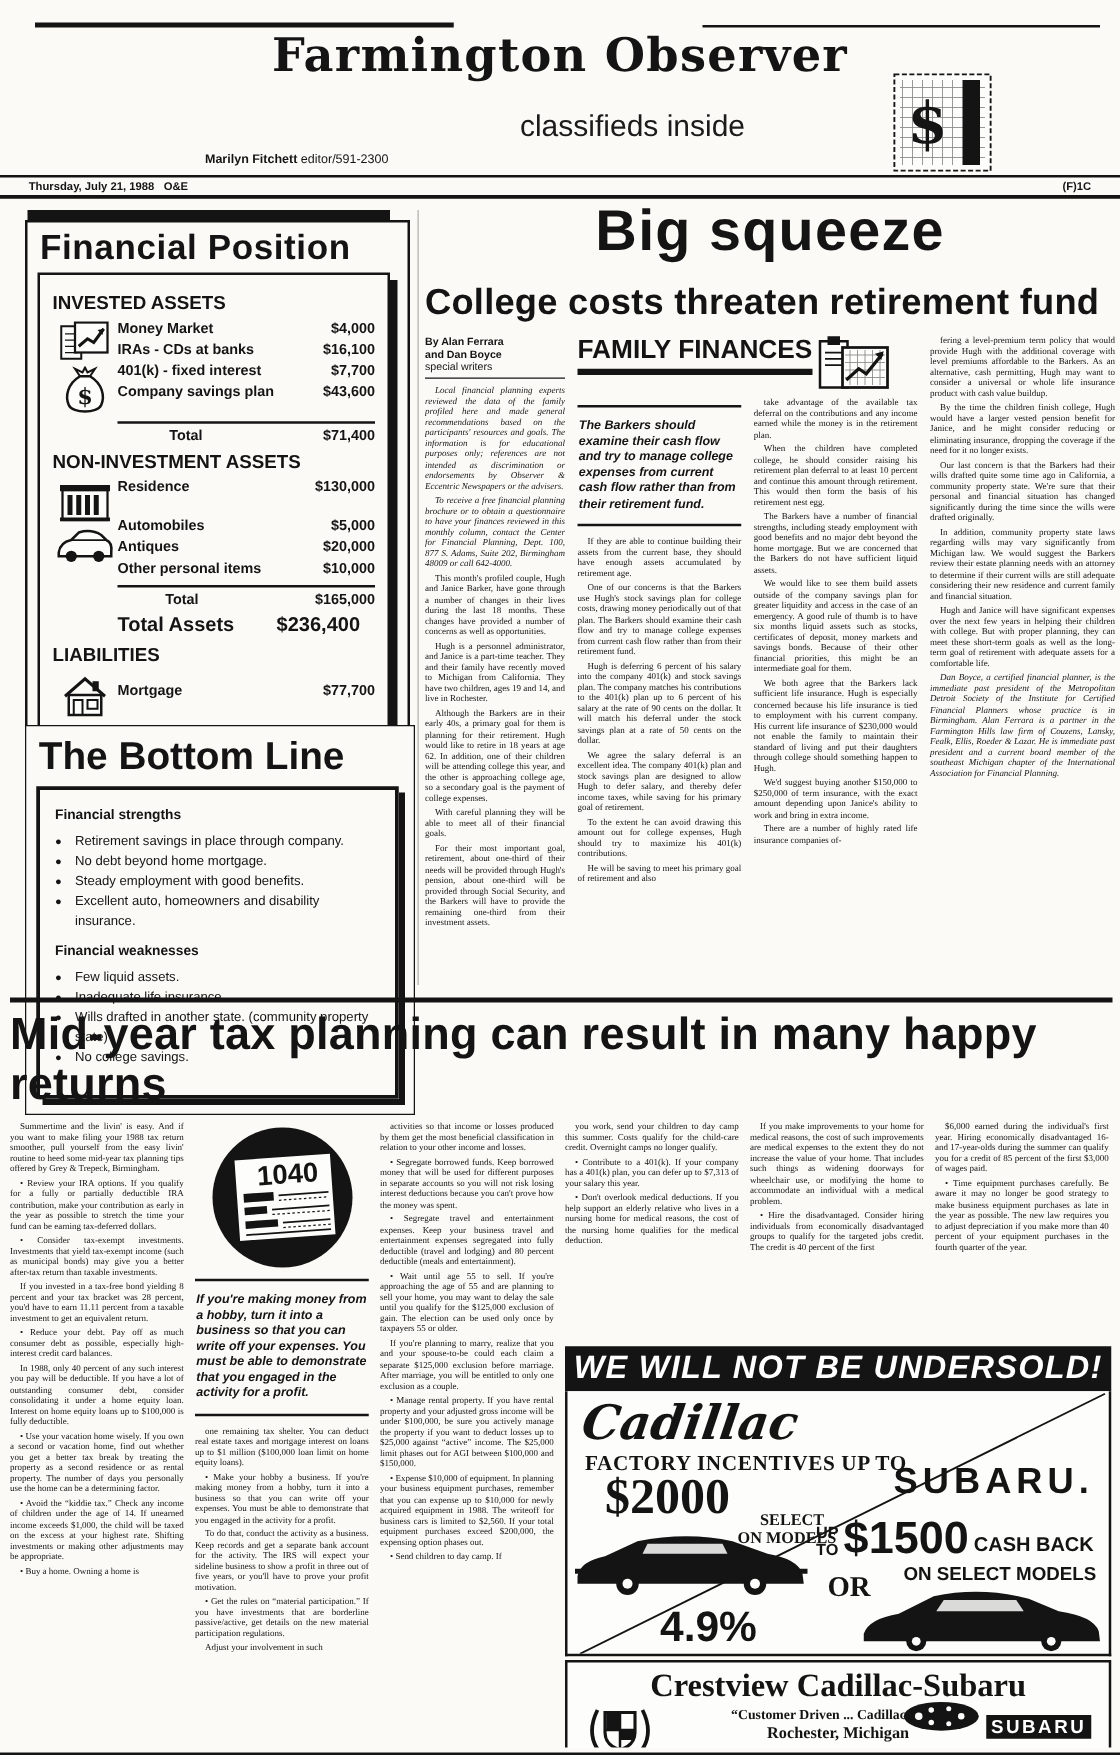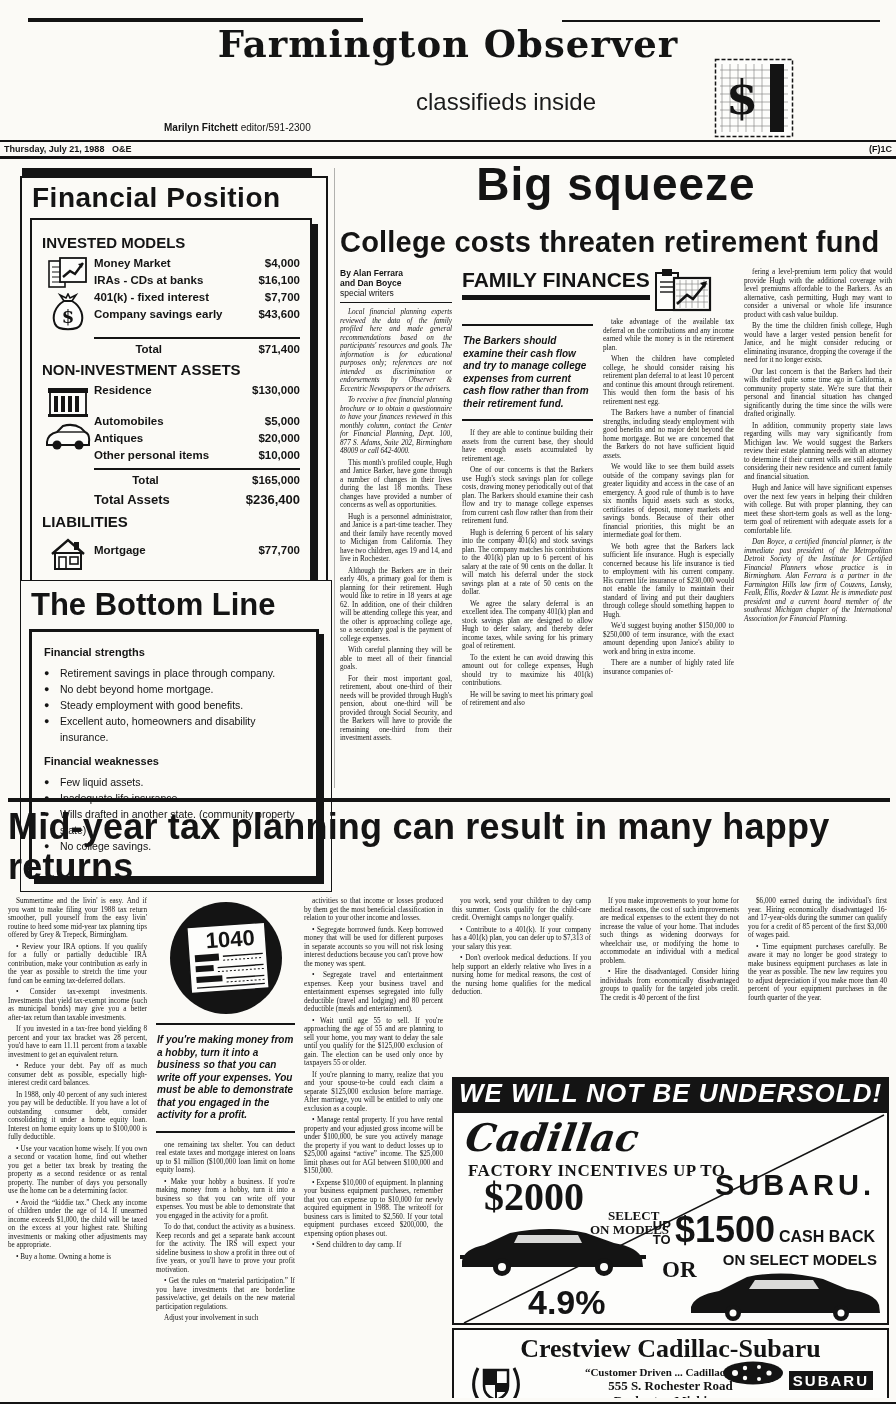--- a/index.html
+++ b/index.html
@@ -14,39 +14,39 @@
   .paper-name { position:absolute; top:12px; left:0; width:100%; text-align:center;
                 font-family:"DejaVu Serif", serif; font-weight:bold; font-size:37px; letter-spacing:1px; }
   .classifieds { position:absolute; top:78px; left:0; width:100%; text-align:center; transform:translateX(58px);
                  font-family:"Liberation Sans", sans-serif; font-size:24px; color:#1b1b1b; }
   .editor-line { position:absolute; top:112px; left:164px; font-family:"Liberation Sans", sans-serif; font-size:10px; }
   .editor-line .nm { font-weight:bold; }
   .dollar-art { position:absolute; top:48px; right:102px; }
 
   
   .dateline { position:absolute; top:140px; left:0; right:0; height:19px; border-top:2px solid #141414; border-bottom:3px solid #141414;
-              display:flex; justify-content:space-between; align-items:center; padding:0 4px;
+              display:flex; justify-content:space-between; align-items:center; padding:0 23px;
               font-family:"Liberation Sans", sans-serif; font-size:9px; font-weight:bold; }
 
   
   .fp-wrap { position:absolute; left:20px; top:168px; width:308px; }
   .fp-topbar { height:8px; background:#141414; width:94%; margin-left:2px; }
   .fp-box { border:2px solid #141414; background:#fbfaf6; padding:4px 8px 14px; }
   .fp-title { font-family:"Liberation Sans", sans-serif; font-weight:bold; font-size:28px; letter-spacing:0.5px; padding:0 2px 4px; }
   .fp-inner { border:2px solid #141414; box-shadow:6px 6px 0 #141414; padding:8px 10px 10px; margin:0 6px 4px 0; background:#fbfaf6; }
   .fp-heading { font-family:"Liberation Sans", sans-serif; font-weight:bold; font-size:15px; margin:6px 0 4px; }
   .fp-group { display:flex; }
   .fp-icons { width:52px; display:flex; flex-direction:column; align-items:center; gap:4px; padding-top:2px; }
   .fp-rows { flex:1; }
   .fp-row { display:flex; justify-content:space-between; font-family:"Liberation Sans", sans-serif; font-weight:bold; font-size:11.5px; line-height:17px; }
   .fp-total { display:flex; border-top:2px solid #141414; margin:4px 0 2px 52px; padding-top:4px;
               font-family:"Liberation Sans", sans-serif; font-weight:bold; font-size:11.5px; }
   .fp-total .lab { margin-left:auto; margin-right:55px; }
   .fp-total .val { margin-left:auto; }
-  .fp-plain { display:flex; margin:6px 0 2px 52px; font-family:"Liberation Sans", sans-serif; font-weight:bold; font-size:13px; }
+  .fp-plain { display:flex; margin:6px 12px 2px 52px; font-family:"Liberation Sans", sans-serif; font-weight:bold; font-size:16px; }
   .fp-plain .val { margin-left:auto; }
   .fp-networth { display:flex; border-top:2px solid #141414; margin-top:10px; padding:10px 0 0 30px;
                  font-family:"Liberation Sans", sans-serif; font-weight:bold; font-size:17px; }
   .fp-networth .val { margin-left:auto; font-size:18px; }
 
   .bl-wrap { position:absolute; left:20px; top:580px; width:312px; border:1px solid #141414; padding:4px 8px 12px; background:#fbfaf6; }
   .bl-title { font-family:"Liberation Sans", sans-serif; font-weight:bold; font-size:31px; padding:2px 2px 6px; }
   .bl-inner { border:3px solid #141414; box-shadow:5px 5px 0 #141414; padding:10px 12px 12px; margin-right:4px; }
   .bl-head { font-family:"Liberation Sans", sans-serif; font-weight:bold; font-size:11px; margin:4px 0 7px; }
   .bl-list { list-style:none; margin-bottom:10px; }
@@ -159,21 +159,21 @@
     <span>(F)1C</span>
   </div>
 
   <div class="vdiv"></div>
 
   <div class="fp-wrap">
     <div class="fp-topbar"></div>
     <div class="fp-box">
       <h2 class="fp-title">Financial Position</h2>
       <div class="fp-inner">
-        <h3 class="fp-heading">INVESTED MODELS</h3>
+        <h3 class="fp-heading">INVESTED ASSETS</h3>
         <div class="fp-group">
           <div class="fp-icons">
             <svg width="40" height="32" viewBox="0 0 40 32">
               <rect x="1" y="4" width="16" height="26" fill="#fdfdfb" stroke="#141414" stroke-width="1.6"></rect>
               <line x1="4" y1="10" x2="14" y2="10" stroke="#141414"></line>
                 <line x1="4" y1="15" x2="14" y2="15" stroke="#141414"></line>
               <line x1="4" y1="20" x2="14" y2="20" stroke="#141414"></line>
                 <line x1="4" y1="25" x2="14" y2="25" stroke="#141414"></line>
               <rect x="12" y="1" width="26" height="24" fill="#fdfdfb" stroke="#141414" stroke-width="1.8"></rect>
               <path d="M15 20 L22 14 L27 17 L35 6" stroke="#141414" stroke-width="2.4" fill="none"></path>
@@ -192,21 +192,21 @@
               </div>
             <div class="fp-row">
                 <span>IRAs - CDs at banks</span>
                 <span>$16,100</span>
               </div>
             <div class="fp-row">
                 <span>401(k) - fixed interest</span>
                 <span>$7,700</span>
               </div>
             <div class="fp-row">
-                <span>Company savings early</span>
+                <span>Company savings plan</span>
                 <span>$43,600</span>
               </div>
           </div>
         </div>
         <div class="fp-total">
           <span class="lab">Total</span>
           <span class="val">$71,400</span>
         </div>
 
         <h3 class="fp-heading">NON-INVESTMENT ASSETS</h3>
@@ -494,21 +494,20 @@
               <circle cx="48" cy="48" r="8" fill="#141414"></circle>
                 <circle cx="48" cy="48" r="3.5" fill="#fdfdfb"></circle>
               <circle cx="156" cy="48" r="8" fill="#141414"></circle>
                 <circle cx="156" cy="48" r="3.5" fill="#fdfdfb"></circle>
               <path d="M70 15 L128 15 L134 24 L64 24 Z" fill="#fdfdfb" opacity="0.85"></path>
             </svg>
           </div>
           <div class="ad-bottom">
             <div class="ad-dealer">Crestview Cadillac-Subaru</div>
             <div class="ad-slogan">“Customer Driven ... Cadillac Style”</div>
-            <div class="ad-addr">555 S. Rochester Road</div>
             <div class="ad-addr">Rochester, Michigan</div>
 
             <svg class="crest" width="52" height="52" viewBox="0 0 52 52">
               <path d="M8 10 C2 22 2 34 10 44" fill="none" stroke="#141414" stroke-width="3"></path>
               <path d="M44 10 C50 22 50 34 42 44" fill="none" stroke="#141414" stroke-width="3"></path>
               <path d="M14 12 L38 12 L38 28 Q38 38 26 42 Q14 38 14 28 Z" fill="#fdfdfb" stroke="#141414" stroke-width="2.5"></path>
               <line x1="26" y1="12" x2="26" y2="42" stroke="#141414" stroke-width="2"></line>
               <line x1="14" y1="26" x2="38" y2="26" stroke="#141414" stroke-width="2"></line>
               <rect x="15" y="13" width="11" height="13" fill="#141414"></rect>
               <rect x="26" y="26" width="12" height="8" fill="#141414"></rect>

